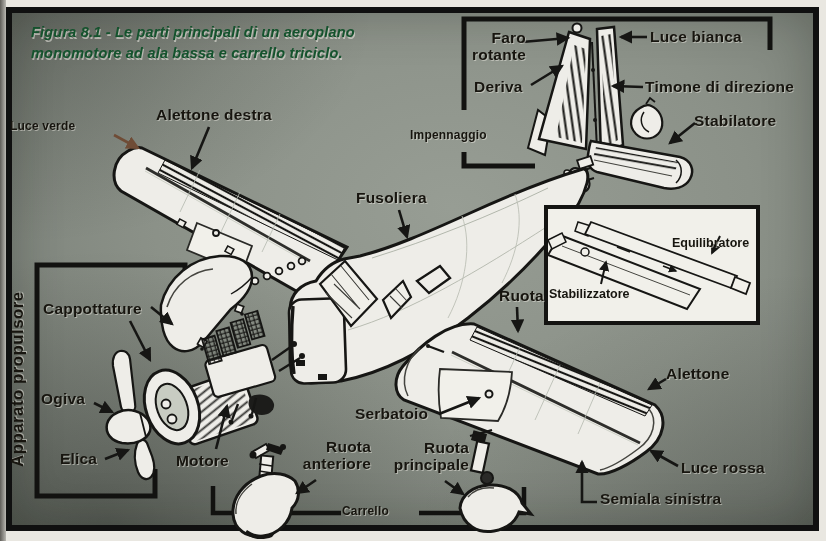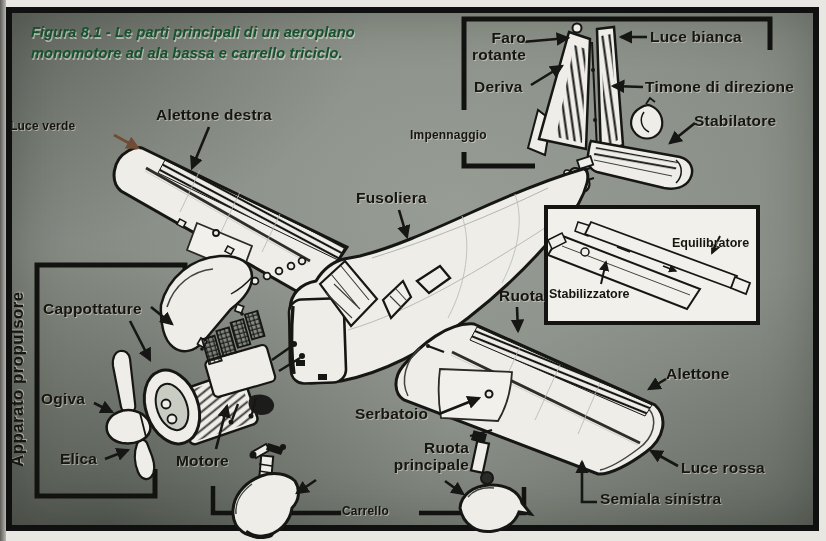--- a/index.html
+++ b/index.html
@@ -289,15 +289,16 @@
   <div class="lbl" style="left:499px;top:287px">Ruota</div>
   <div class="lbl" style="left:666px;top:365px">Alettone</div>
   <div class="lbl" style="left:681px;top:459px">Luce rossa</div>
   <div class="lbl" style="left:600px;top:490px">Semiala sinistra</div>
   <div class="lbl vert" style="left:8px;top:467px">Apparato propulsore</div>
   <div class="lbl" style="left:43px;top:300px">Cappottature</div>
   <div class="lbl" style="left:41px;top:390px">Ogiva</div>
   <div class="lbl" style="left:60px;top:450px">Elica</div>
   <div class="lbl" style="left:176px;top:452px">Motore</div>
   <div class="lbl" style="left:355px;top:405px">Serbatoio</div>
+  <div class="lbl c" style="left:291px;top:438px;width:80px">Ruota anteriore</div>
   <div class="lbl c" style="left:383px;top:439px;width:86px">Ruota principale</div>
   <div class="lbl big" style="left:342px;top:505px">Carrello</div>
 </div>
 
 </body></html>

